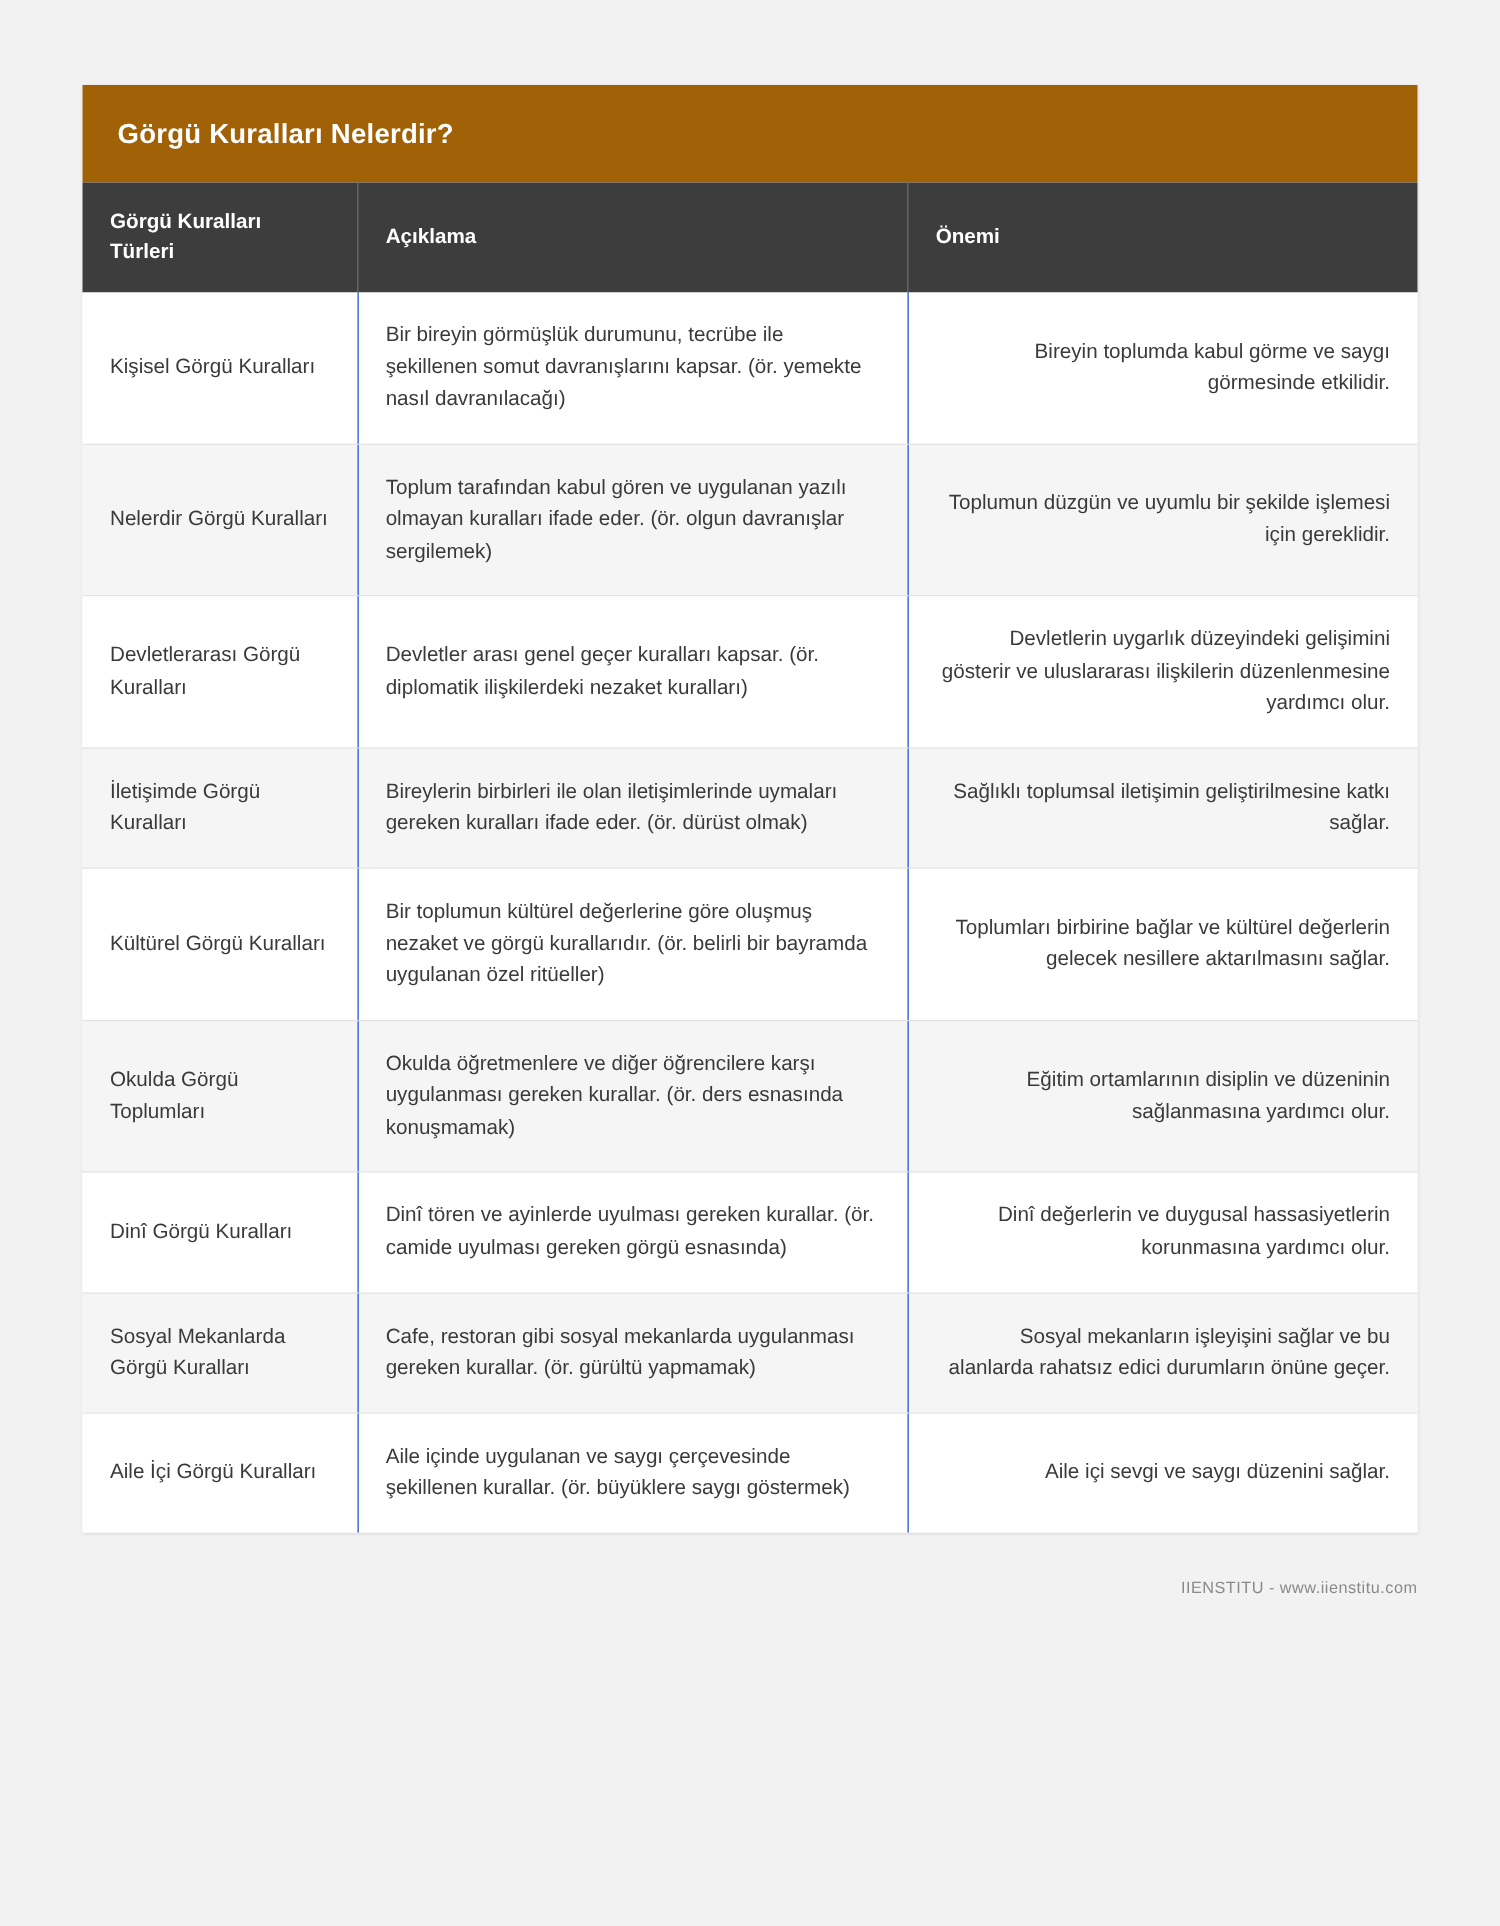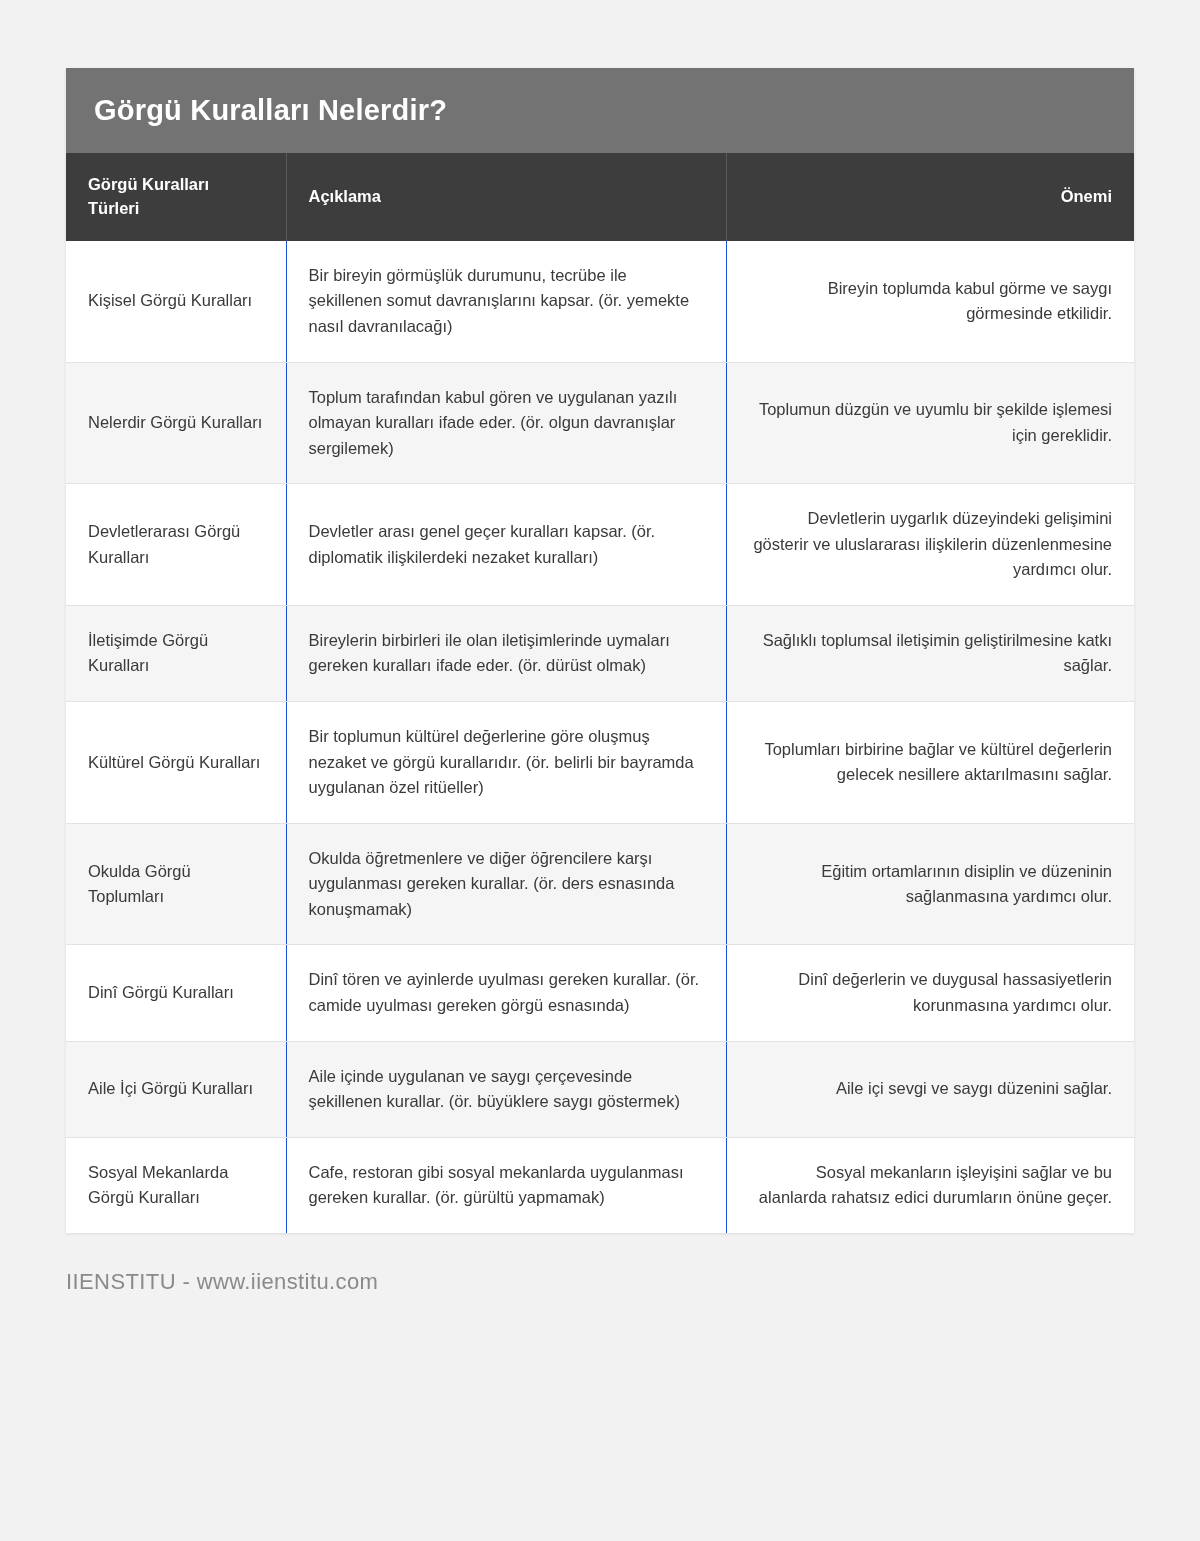--- a/index.html
+++ b/index.html
@@ -18,23 +18,23 @@
     min-height: 1541px;
     box-sizing: border-box;
     padding: 68px 66px 0 66px;
   }
   .table-card {
     width: 1068px;
     background: #ffffff;
     box-shadow: 0 1px 3px rgba(0,0,0,0.10);
   }
   .table-title {
-    background: #737373;
+    background: #a16207;
     color: #ffffff;
-    font-size: 29px;
+    font-size: 22px;
     font-weight: bold;
     padding: 26px 28px 26px 28px;
     letter-spacing: 0.2px;
   }
   table {
     width: 100%;
     border-collapse: collapse;
     table-layout: fixed;
   }
   thead th {
@@ -43,21 +43,20 @@
     font-size: 16.5px;
     font-weight: bold;
     text-align: left;
     vertical-align: middle;
     padding: 20px 22px;
     border-right: 1px solid #5a5a5a;
     line-height: 1.45;
   }
   thead th:last-child {
     border-right: none;
-    text-align: right;
   }
   col.c1 { width: 220px; }
   col.c2 { width: 440px; }
   col.c3 { width: 408px; }
 
   tbody td {
     font-size: 16.5px;
     color: #3a3a3a;
     line-height: 1.55;
     padding: 22px 22px;
@@ -72,23 +71,23 @@
   tbody tr:nth-child(even) td {
     background: #f5f5f5;
   }
   tbody tr:nth-child(odd) td {
     background: #ffffff;
   }
   tbody tr:last-child td {
     border-bottom: none;
   }
   .footer {
-    text-align: left;
+    text-align: right;
     color: #8a8a8a;
-    font-size: 22px;
+    font-size: 13px;
     padding: 36px 0 40px 0;
     letter-spacing: 0.4px;
   }
 </style>
 </head>
 <body>
 
 <div class="page">
   <div class="table-card">
     <div class="table-title">Görgü Kuralları Nelerdir?</div>
@@ -135,26 +134,26 @@
           <td>Okulda Görgü Toplumları</td>
           <td>Okulda öğretmenlere ve diğer öğrencilere karşı uygulanması gereken kurallar. (ör. ders esnasında konuşmamak)</td>
           <td>Eğitim ortamlarının disiplin ve düzeninin sağlanmasına yardımcı olur.</td>
         </tr>
         <tr>
           <td>Dinî Görgü Kuralları</td>
           <td>Dinî tören ve ayinlerde uyulması gereken kurallar. (ör. camide uyulması gereken görgü esnasında)</td>
           <td>Dinî değerlerin ve duygusal hassasiyetlerin korunmasına yardımcı olur.</td>
         </tr>
         <tr>
+          <td>Sosyal Mekanlarda Görgü Kuralları</td>
+          <td>Cafe, restoran gibi sosyal mekanlarda uygulanması gereken kurallar. (ör. gürültü yapmamak)</td>
+          <td>Sosyal mekanların işleyişini sağlar ve bu alanlarda rahatsız edici durumların önüne geçer.</td>
+        </tr>
+        <tr>
           <td>Aile İçi Görgü Kuralları</td>
           <td>Aile içinde uygulanan ve saygı çerçevesinde şekillenen kurallar. (ör. büyüklere saygı göstermek)</td>
           <td>Aile içi sevgi ve saygı düzenini sağlar.</td>
-        </tr>
-        <tr>
-          <td>Sosyal Mekanlarda Görgü Kuralları</td>
-          <td>Cafe, restoran gibi sosyal mekanlarda uygulanması gereken kurallar. (ör. gürültü yapmamak)</td>
-          <td>Sosyal mekanların işleyişini sağlar ve bu alanlarda rahatsız edici durumların önüne geçer.</td>
         </tr>
       </tbody>
     </table>
   </div>
   <div class="footer">IIENSTITU - www.iienstitu.com</div>
 </div>
 
 </body></html>

